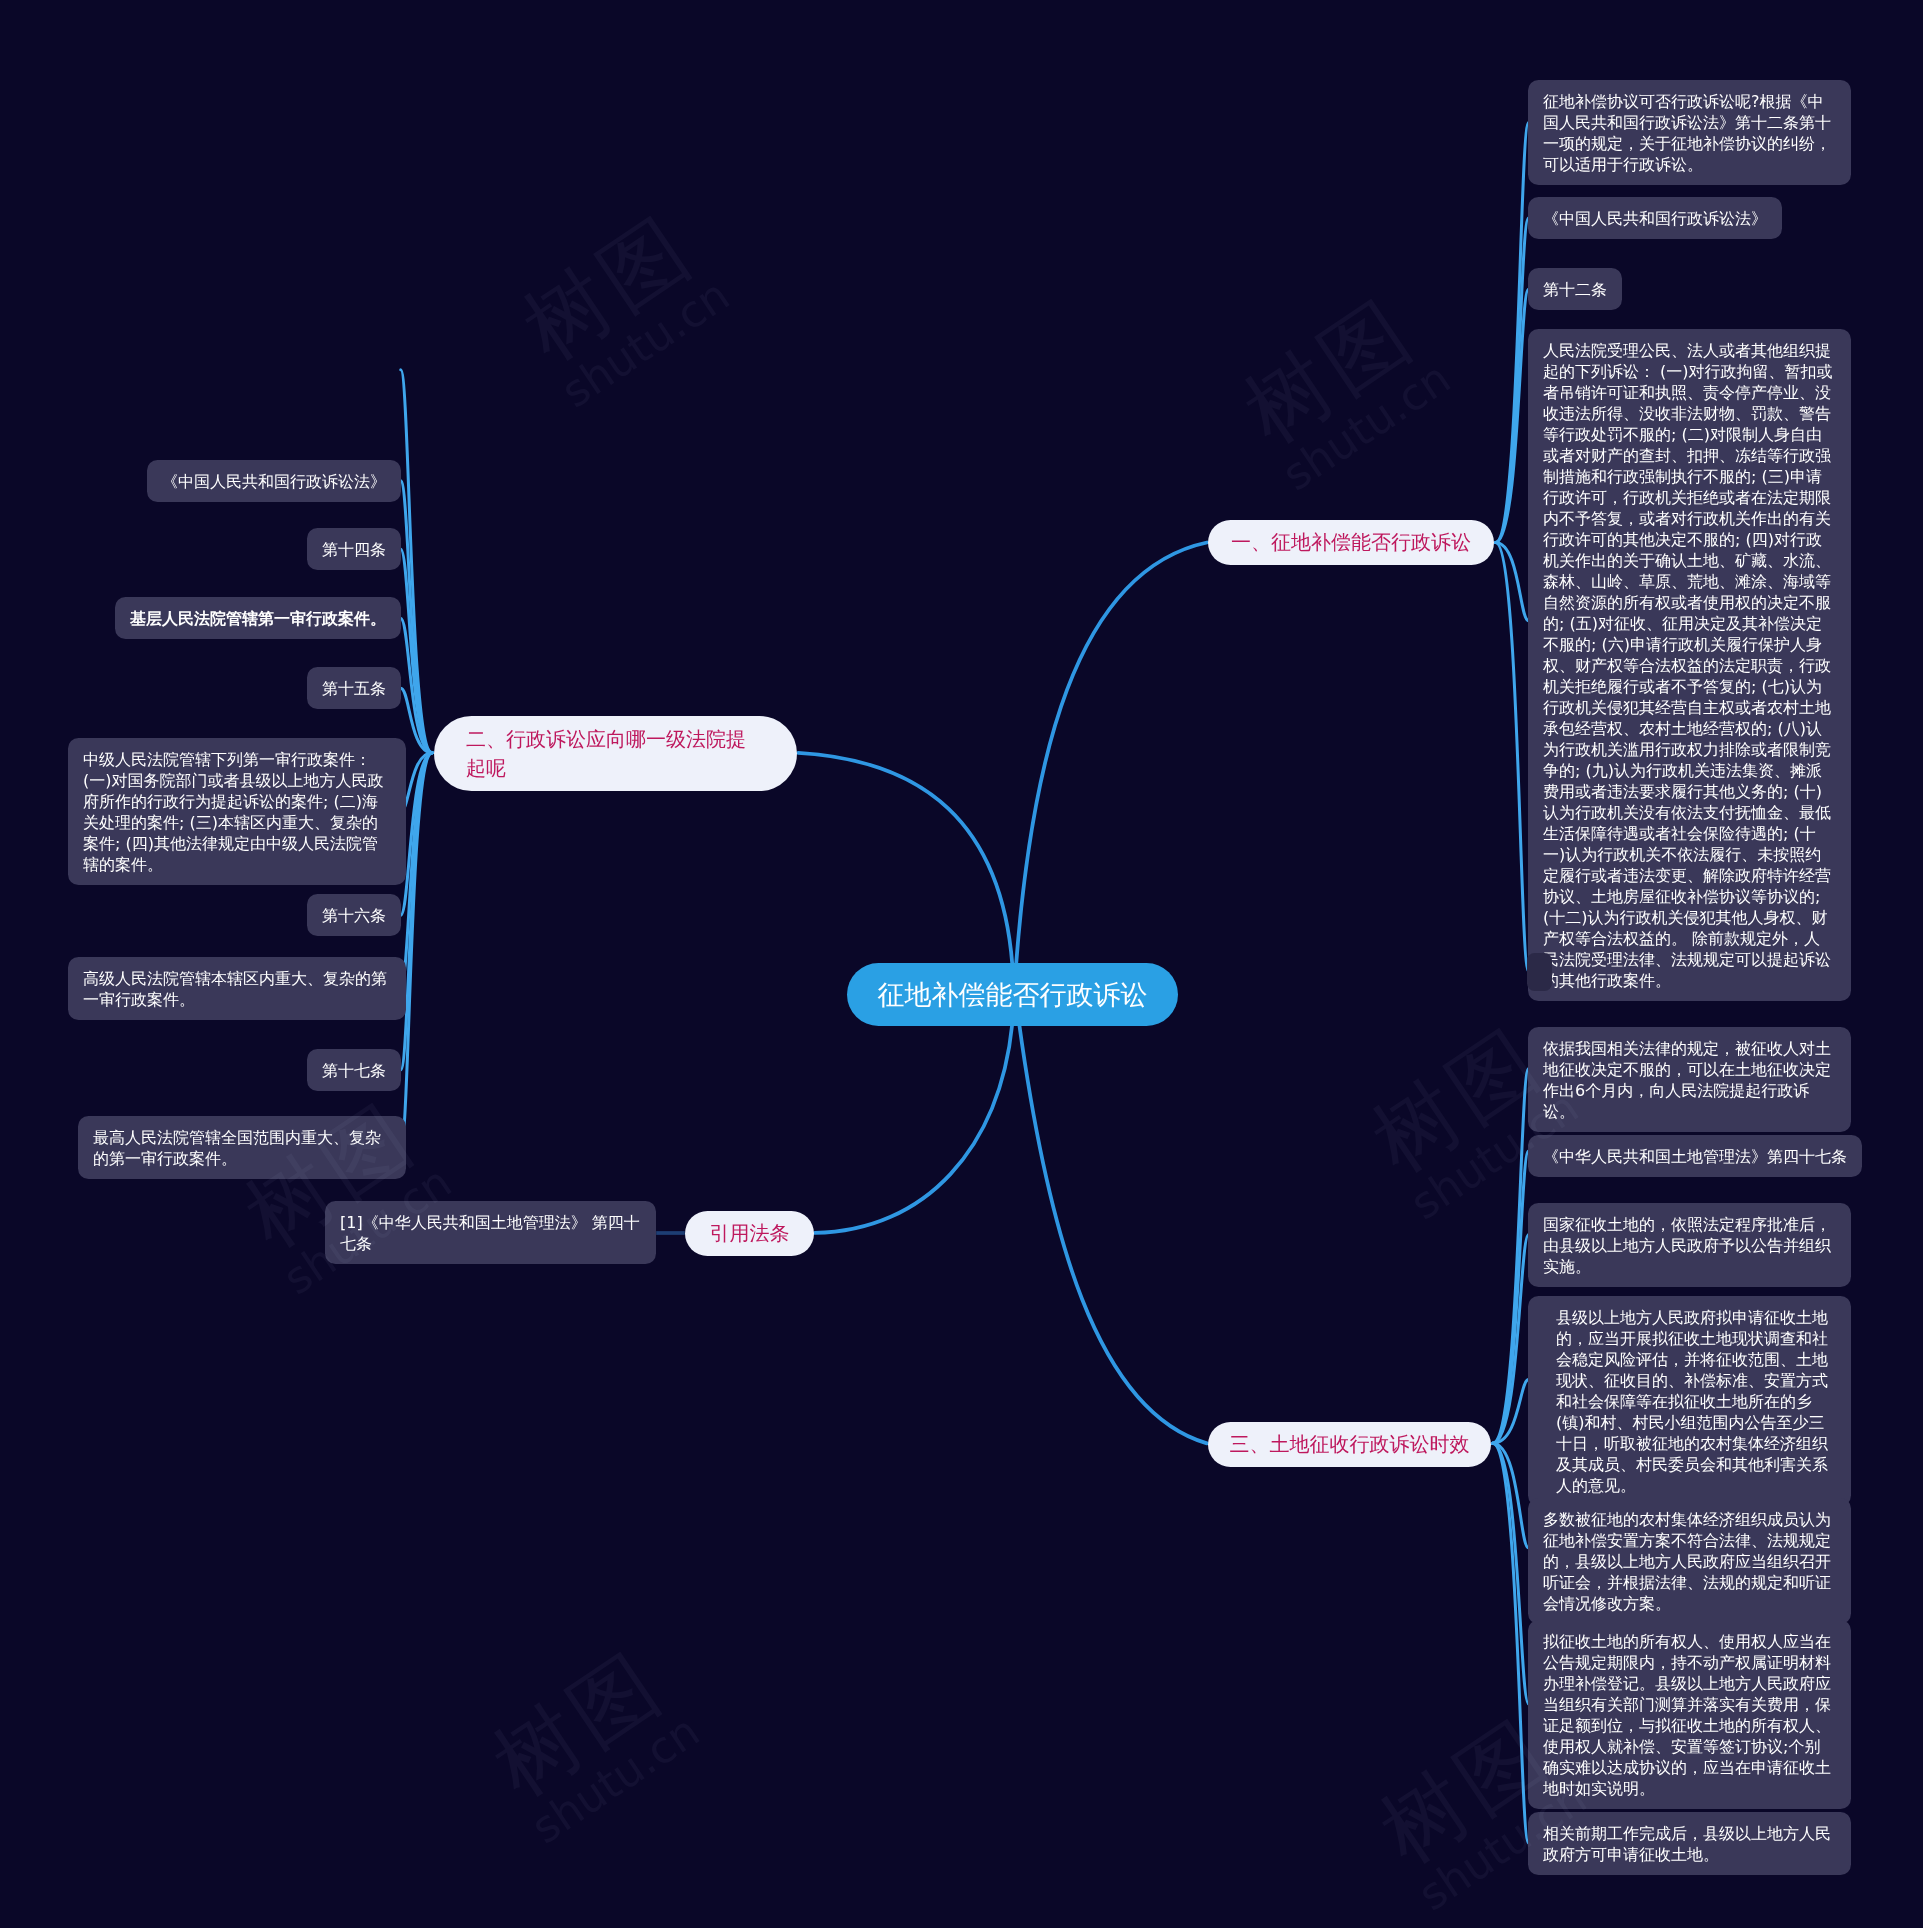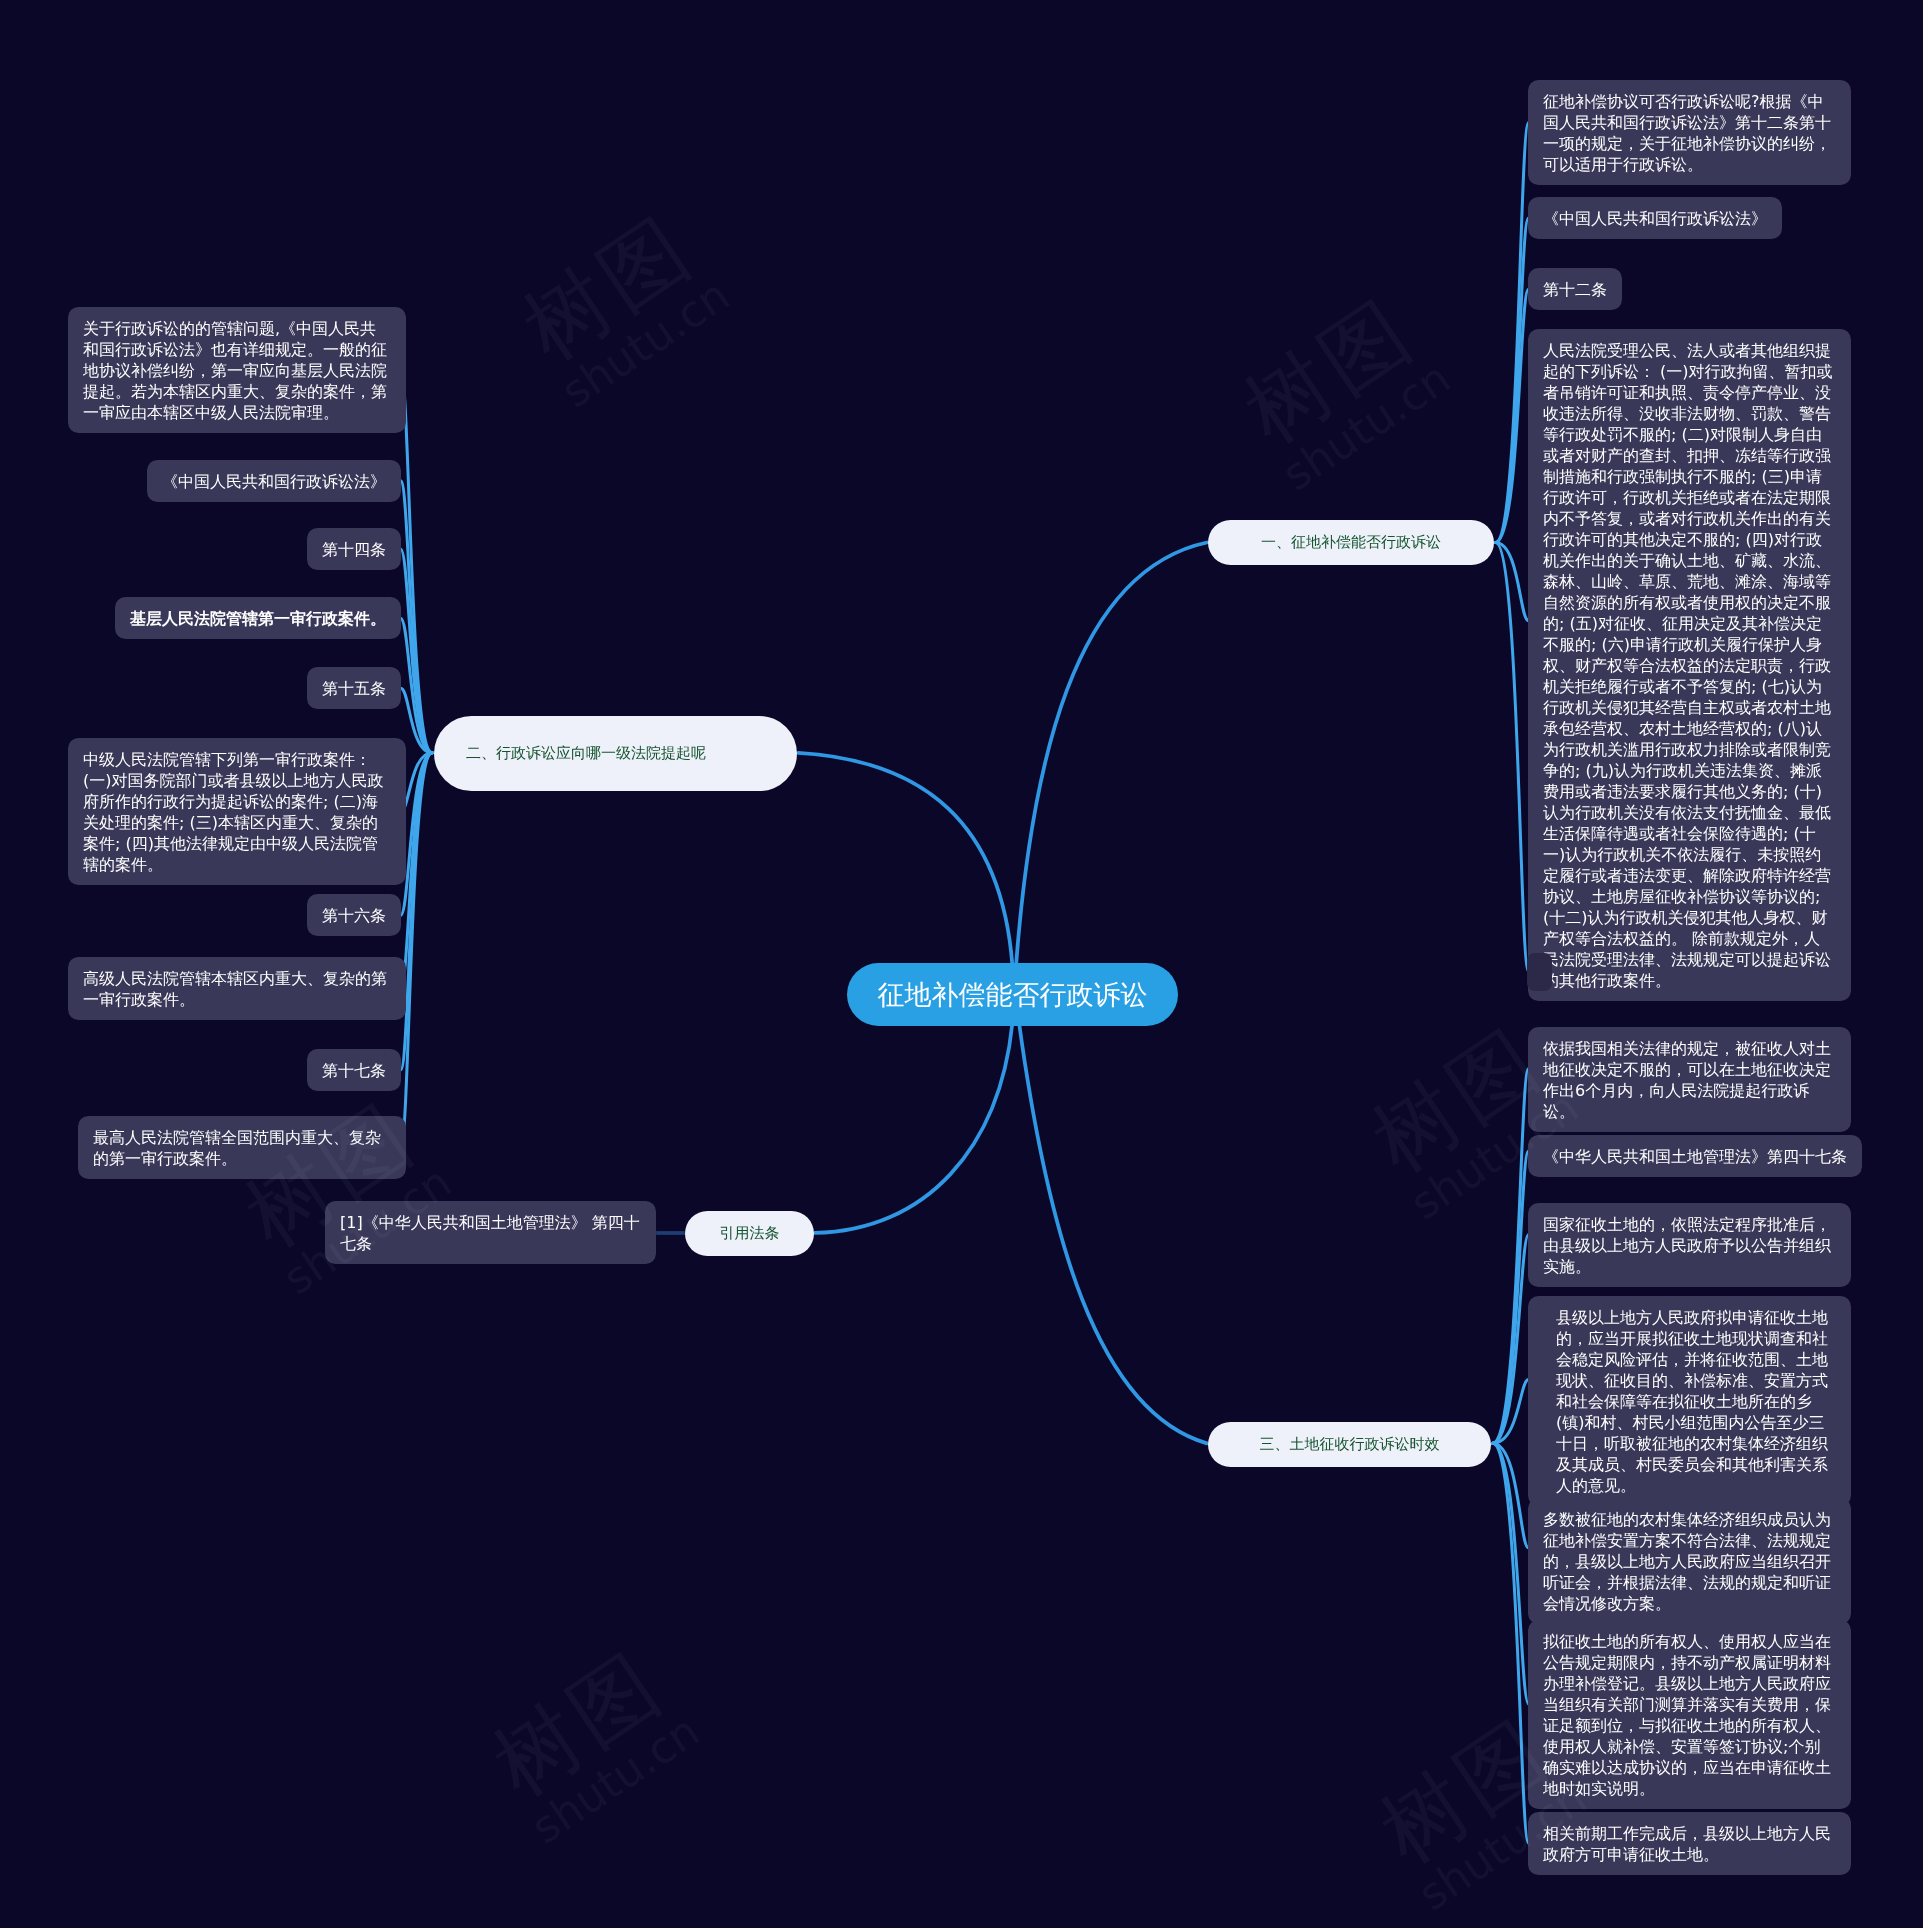--- a/index.html
+++ b/index.html
@@ -20,22 +20,22 @@
     text-align:left;
   }
   .fit{white-space:nowrap;}
   .empty-node{
     position:absolute;z-index:2;
     width:25px;height:38px;border-radius:7.5px;
     background:#2b2947;
   }
   .pill{
     position:absolute;z-index:3;
-    background:#eef1fa;color:#14532d;
-    font-size:15px;line-height:28.6px;
+    background:#eef1fa;color:#be185d;
+    font-size:20px;line-height:28.6px;
     display:flex;align-items:center;
     border-radius:45px;box-sizing:border-box;
     padding:7.5px 27px;
   }
   .pill.center-text{justify-content:center;padding:7.5px 7.5px;}
   .root-node{
     position:absolute;z-index:4;
     left:847px;top:963px;width:331px;height:63px;
     background:#2aa0e4;color:#ffffff;
     font-size:27px;font-weight:500;
@@ -98,21 +98,20 @@
   <div class="root-node">征地补偿能否行政诉讼</div>
 
   <div class="pill center-text" style="left:1208px;top:520px;width:286px;height:45px;">一、征地补偿能否行政诉讼</div>
   <div class="tbox" style="left:1528px;top:80px;width:323px;">征地补偿协议可否行政诉讼呢?根据《中国人民共和国行政诉讼法》第十二条第十一项的规定，关于征地补偿协议的纠纷，可以适用于行政诉讼。</div>
   <div class="tbox fit" style="left:1528px;top:197px;">《中国人民共和国行政诉讼法》</div>
   <div class="tbox fit" style="left:1528px;top:268px;">第十二条</div>
   <div class="tbox" style="left:1528px;top:329px;width:323px;">人民法院受理公民、法人或者其他组织提起的下列诉讼： (一)对行政拘留、暂扣或者吊销许可证和执照、责令停产停业、没收违法所得、没收非法财物、罚款、警告等行政处罚不服的; (二)对限制人身自由或者对财产的查封、扣押、冻结等行政强制措施和行政强制执行不服的; (三)申请行政许可，行政机关拒绝或者在法定期限内不予答复，或者对行政机关作出的有关行政许可的其他决定不服的; (四)对行政机关作出的关于确认土地、矿藏、水流、森林、山岭、草原、荒地、滩涂、海域等自然资源的所有权或者使用权的决定不服的; (五)对征收、征用决定及其补偿决定不服的; (六)申请行政机关履行保护人身权、财产权等合法权益的法定职责，行政机关拒绝履行或者不予答复的; (七)认为行政机关侵犯其经营自主权或者农村土地承包经营权、农村土地经营权的; (八)认为行政机关滥用行政权力排除或者限制竞争的; (九)认为行政机关违法集资、摊派费用或者违法要求履行其他义务的; (十)认为行政机关没有依法支付抚恤金、最低生活保障待遇或者社会保险待遇的; (十一)认为行政机关不依法履行、未按照约定履行或者违法变更、解除政府特许经营协议、土地房屋征收补偿协议等协议的; (十二)认为行政机关侵犯其他人身权、财产权等合法权益的。 除前款规定外，人民法院受理法律、法规规定可以提起诉讼的其他行政案件。</div>
   <div class="empty-node" style="left:1527px;top:953px;"></div>
 
   <div class="pill" style="left:434px;top:716px;width:363px;height:75px;padding:7.5px 32px;">二、行政诉讼应向哪一级法院提起呢</div>
-  <div class="tbox" style="right:1518px;top:307px;width:338px;">关于行政诉讼的的管辖问题,《中国人民共和国行政诉讼法》也有详细规定。一般的征地协议补偿纠纷，第一审应向基层人民法院提起。若为本辖区内重大、复杂的案件，第一审应由本辖区中级人民法院审理。</div>
   <div class="tbox fit" style="right:1523px;top:460px;">《中国人民共和国行政诉讼法》</div>
   <div class="tbox fit" style="right:1523px;top:528px;">第十四条</div>
   <div class="tbox fit" style="right:1523px;top:597px;font-weight:bold;">基层人民法院管辖第一审行政案件。</div>
   <div class="tbox fit" style="right:1523px;top:667px;">第十五条</div>
   <div class="tbox" style="right:1518px;top:738px;width:338px;">中级人民法院管辖下列第一审行政案件： (一)对国务院部门或者县级以上地方人民政府所作的行政行为提起诉讼的案件; (二)海关处理的案件; (三)本辖区内重大、复杂的案件; (四)其他法律规定由中级人民法院管辖的案件。</div>
   <div class="tbox fit" style="right:1523px;top:894px;">第十六条</div>
   <div class="tbox" style="right:1518px;top:957px;width:338px;">高级人民法院管辖本辖区内重大、复杂的第一审行政案件。</div>
   <div class="tbox fit" style="right:1523px;top:1049px;">第十七条</div>
   <div class="tbox" style="right:1518px;top:1116px;width:328px;margin-left:40px;">最高人民法院管辖全国范围内重大、复杂的第一审行政案件。</div>
 

